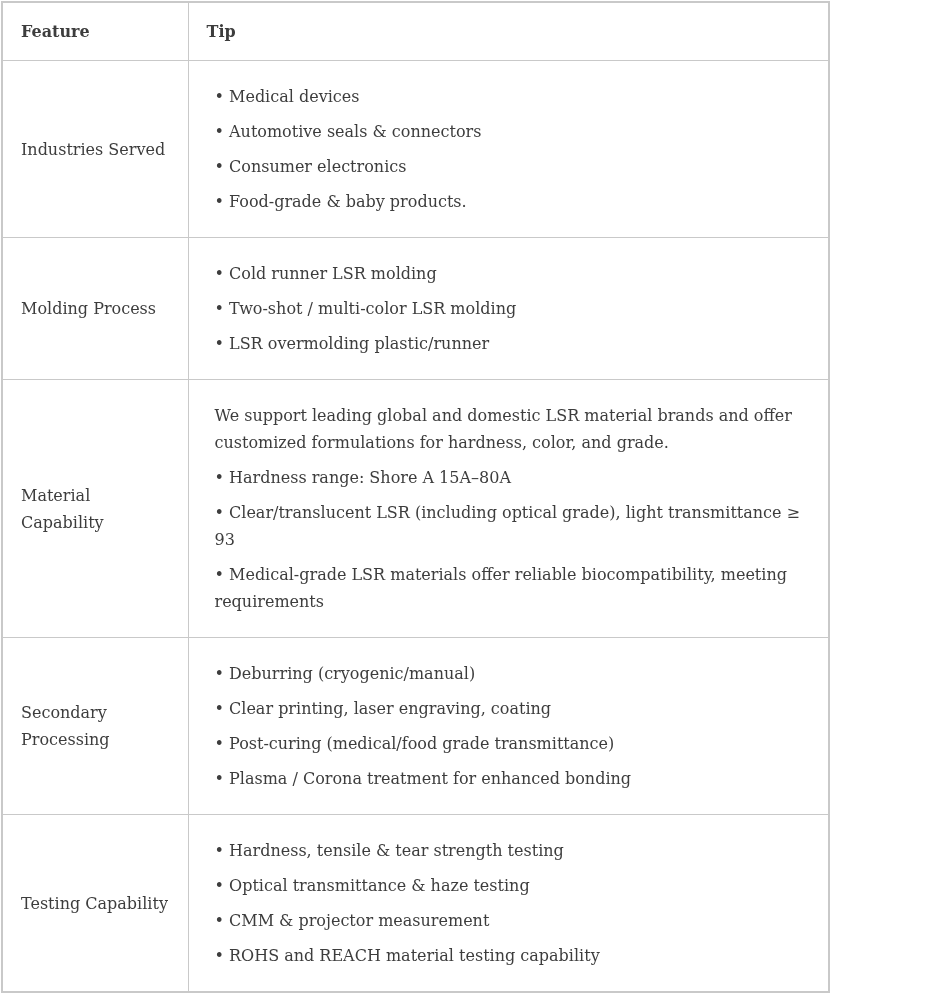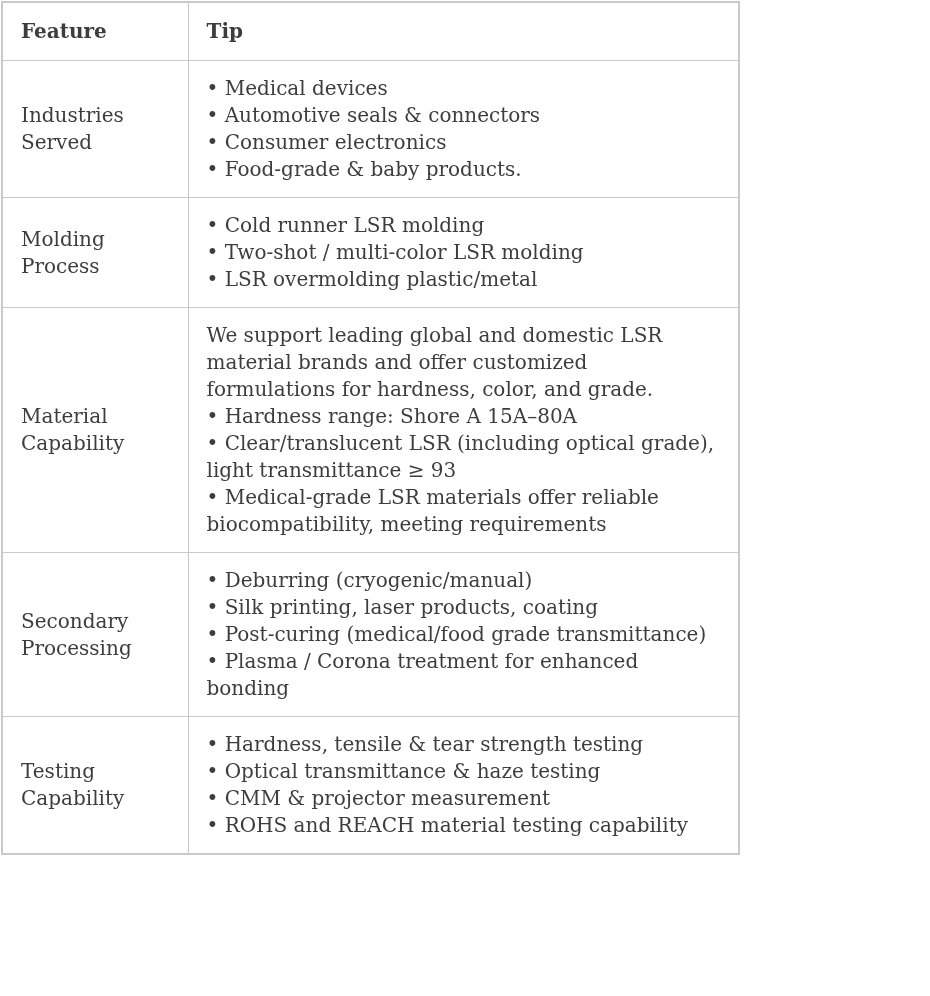--- a/index.html
+++ b/index.html
@@ -8,46 +8,46 @@
     background: #ffffff;
   }
   body {
     width: 930px;
     height: 996px;
     font-family: "DejaVu Serif", serif;
     color: #3d3d3d;
     box-sizing: border-box;
   }
   .cap-table {
-    width: 739px;
+    width: 829px;
     margin: 1px;
     border-collapse: collapse;
     border: 2px solid #c9c9c9;
     table-layout: fixed;
-    font-size: 20px;
+    font-size: 16px;
   }
   .cap-table col.col-feature { width: 186px; }
   .cap-table th, .cap-table td {
     border: 1px solid #c9c9c9;
     vertical-align: middle;
     text-align: left;
     padding: 14px 18px;
     line-height: 27px;
     box-sizing: border-box;
   }
   .cap-table th {
     font-weight: bold;
     padding-top: 15px;
     padding-bottom: 15px;
   }
   .feature-cell {
     line-height: 26px;
   }
   .tip-line {
-    margin: 0;
+    margin: 8px;
   }
 </style>
 </head>
 <body>
 
 <table class="cap-table">
   <colgroup>
     <col class="col-feature">
     <col class="col-tip">
   </colgroup>
@@ -67,41 +67,41 @@
         <div class="tip-line">• Consumer electronics</div>
         <div class="tip-line">• Food-grade &amp; baby products.</div>
       </td>
     </tr>
 
     <tr>
       <td class="feature-cell">Molding Process</td>
       <td class="tip-cell">
         <div class="tip-line">• Cold runner LSR molding</div>
         <div class="tip-line">• Two-shot / multi-color LSR molding</div>
-        <div class="tip-line">• LSR overmolding plastic/metal</div>
+        <div class="tip-line">• LSR overmolding plastic/runner</div>
       </td>
     </tr>
 
     <tr>
       <td class="feature-cell">Material Capability</td>
       <td class="tip-cell">
         <div class="tip-line">We support leading global and domestic LSR material brands and offer customized formulations for hardness, color, and grade.</div>
         <div class="tip-line">• Hardness range: Shore A 15A–80A</div>
         <div class="tip-line">• Clear/translucent LSR (including optical grade), light transmittance ≥ 93</div>
         <div class="tip-line">• Medical-grade LSR materials offer reliable biocompatibility, meeting requirements</div>
       </td>
     </tr>
 
 
 
     <tr>
       <td class="feature-cell">Secondary Processing</td>
       <td class="tip-cell">
         <div class="tip-line">• Deburring (cryogenic/manual)</div>
-        <div class="tip-line">• Silk printing, laser products, coating</div>
+        <div class="tip-line">• Clear printing, laser engraving, coating</div>
         <div class="tip-line">• Post-curing (medical/food grade transmittance)</div>
         <div class="tip-line">• Plasma / Corona treatment for enhanced bonding</div>
       </td>
     </tr>
 
     <tr>
       <td class="feature-cell">Testing Capability</td>
       <td class="tip-cell">
         <div class="tip-line">• Hardness, tensile &amp; tear strength testing</div>
         <div class="tip-line">• Optical transmittance &amp; haze testing</div>

